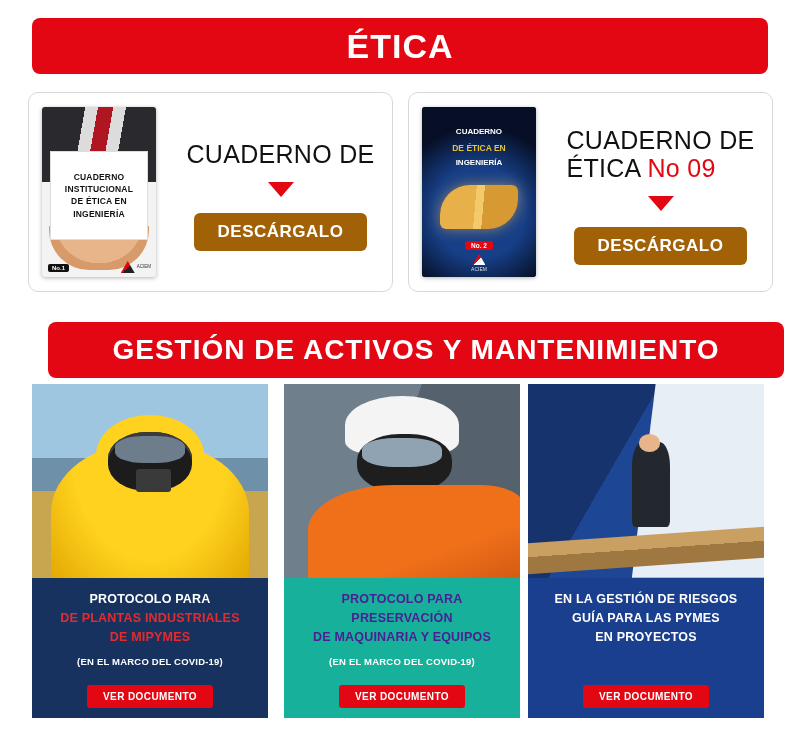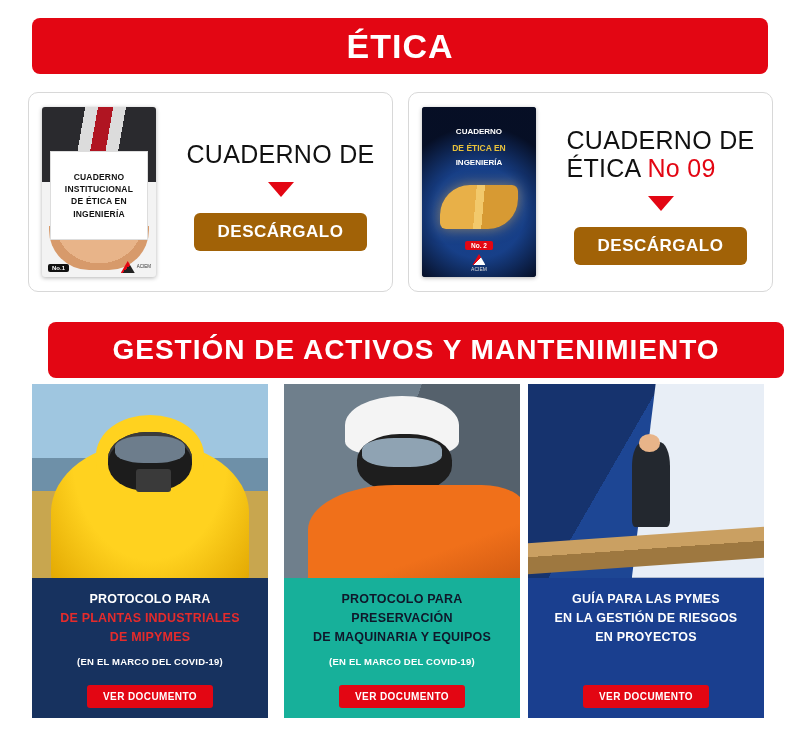--- a/index.html
+++ b/index.html
@@ -247,21 +247,21 @@
     align-items: center; justify-content: flex-start;
     padding: 12px 8px 10px;
     text-align: center;
   }
   .asset-body.navy { background: #17325f; }
   .asset-body.teal { background: #17b09a; }
   .asset-body.blue { background: #1a3f8f; }
 
   .asset-line { color: #ffffff; font-size: 12.5px; font-weight: bold; line-height: 1.55; letter-spacing: .2px; }
   .asset-line.hl { color: #e52b2b; }
-  .asset-line.hl-y { color: #0f172a; }
+  .asset-line.hl-y { color: #4c1d95; }
   .asset-sub { color: #ffffff; font-size: 9.5px; font-weight: bold; margin-top: 8px; letter-spacing: .2px; }
   .btn-doc {
     margin-top: auto;
     background: #e30613; color: #ffffff;
     font-size: 10px; font-weight: bold; letter-spacing: .4px;
     padding: 6px 16px; border: none; border-radius: 3px; cursor: pointer;
   }
 </style>
 </head>
 <body>
@@ -364,20 +364,20 @@
   </div>
 
   <div class="asset-card" id="asset-card-3">
     <div class="photo photo3">
       <div class="sky"></div>
       <div class="beam"></div>
       <div class="man"></div>
       <div class="head"></div>
     </div>
     <div class="asset-body blue">
+      <div class="asset-line">EN LA GESTIÓN DE RIESGOS</div>
       <div class="asset-line">GUÍA PARA LAS PYMES</div>
-      <div class="asset-line">EN LA GESTIÓN DE RIESGOS</div>
       <div class="asset-line">EN PROYECTOS</div>
       <button class="btn-doc">VER DOCUMENTO</button>
     </div>
   </div>
 
 </div>
 
 </body></html>

